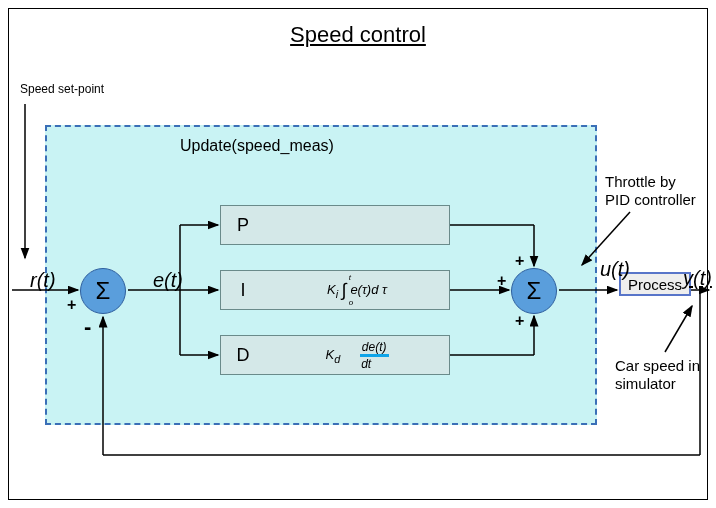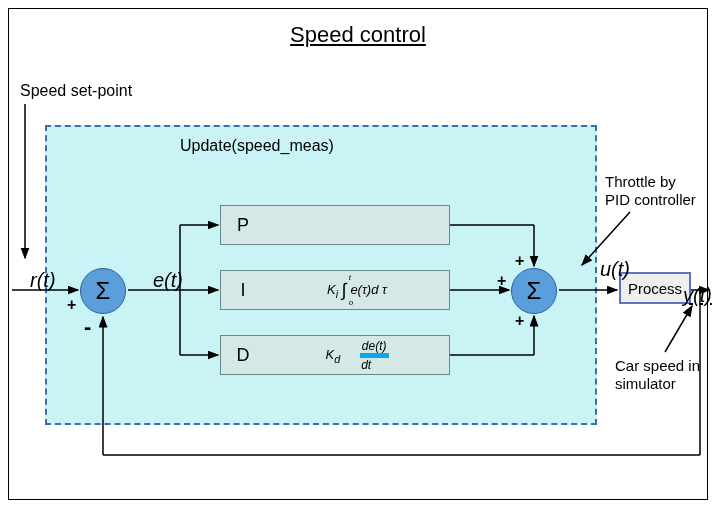--- a/index.html
+++ b/index.html
@@ -27,21 +27,21 @@
     left: 0; right: 0;
     top: 22px;
     text-align: center;
     font-size: 22px;
     text-decoration: underline;
   }
   .setpoint-label {
     position: absolute;
     left: 20px;
     top: 82px;
-    font-size: 16px;
+    font-size: 12px;
   }
   .pid-box {
     position: absolute;
     left: 45px;
     top: 125px;
     width: 552px;
     height: 300px;
     background: #c9f3f4;
     border: 2px dashed #3a6fb7;
     box-sizing: border-box;
@@ -84,21 +84,21 @@
     flex: 1;
     text-align: center;
     font-size: 13px;
     font-style: italic;
   }
   .process {
     position: absolute;
     left: 619px;
     top: 272px;
     width: 72px;
-    height: 32px;
+    height: 24px;
     background: #eee;
     border: 2px solid #5875c9;
     display: flex;
     align-items: center;
     justify-content: center;
     font-size: 15px;
     box-sizing: border-box;
   }
   .sig {
     position: absolute;
@@ -107,21 +107,21 @@
   }
   .plus { position:absolute; font-size:16px; font-weight:bold; }
   .minus { position:absolute; font-size:22px; font-weight:bold; }
   .ann { position:absolute; font-size:15px; line-height:1.2; }
   .frac {
     display:inline-block;
     text-align:center;
     vertical-align:middle;
     font-size:12px;
   }
-  .frac .top { display:block; border-bottom:5px solid #0ea5e9; padding:0 2px;margin-left:16px; }
+  .frac .top { display:block; border-bottom:3px solid #0ea5e9; padding:0 2px;margin-left:16px; }
   .frac .bot { display:block; padding:0 2px; }
   .intsym { font-size:18px; display:inline-block; vertical-align:middle; position:relative; }
   .intlim-t { position:absolute; font-size:8px; left:7px; top:-7px; font-style:italic;}
   .intlim-o { position:absolute; font-size:8px; left:7px; bottom:-6px; font-style:italic;}
   svg.lines { position:absolute; left:0; top:0; width:716px; height:508px; pointer-events:none; }
 </style>
 </head>
 <body>
 
 <div class="frame">
@@ -168,21 +168,21 @@
     </div>
   </div>
 
   <div class="process">
     <span>Process</span>
   </div>
 
   <div class="sig" style="left:30px; top:269px;">r(t)</div>
   <div class="sig" style="left:153px; top:269px;">e(t)</div>
   <div class="sig" style="left:600px; top:258px;">u(t)</div>
-  <div class="sig" style="left:683px; top:284px;text-decoration:underline;">y(t)</div>
+  <div class="sig" style="left:683px; top:267px;text-decoration:underline;">y(t)</div>
 
   <div class="ann" style="left:605px; top:173px; white-space:pre-line;">Throttle by
 PID controller</div>
   <div class="ann" style="left:615px; top:357px; white-space:pre-line;">Car speed in
 simulator</div>
 
   <svg class="lines">
     <defs>
       <marker id="ah" markerWidth="8" markerHeight="8" refX="7" refY="3" orient="auto">
         <path d="M0,0 L8,3 L0,6 Z" fill="#000"></path>

